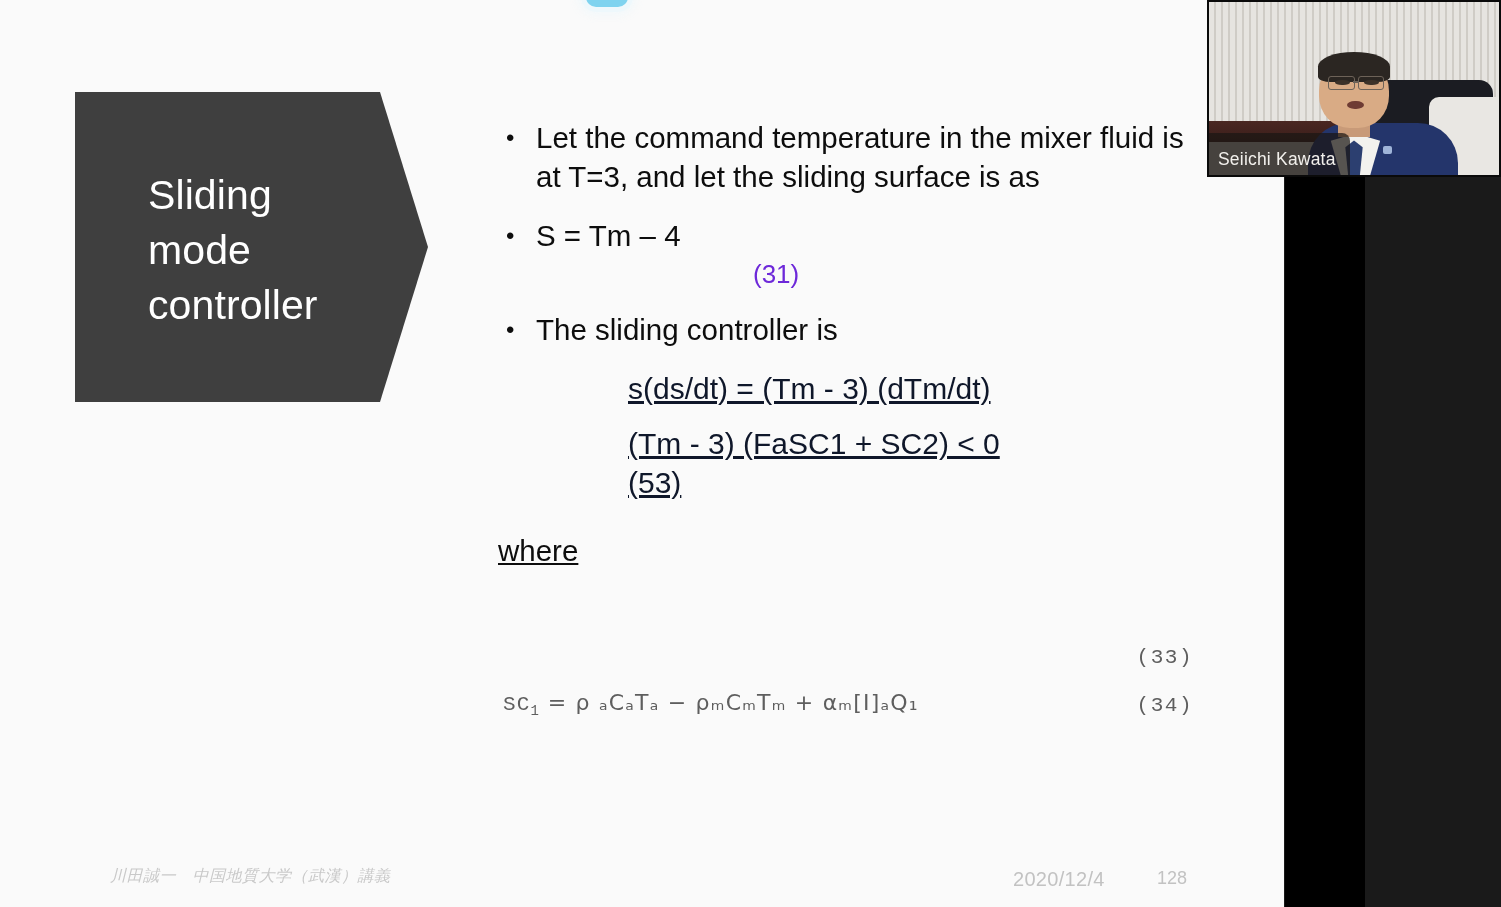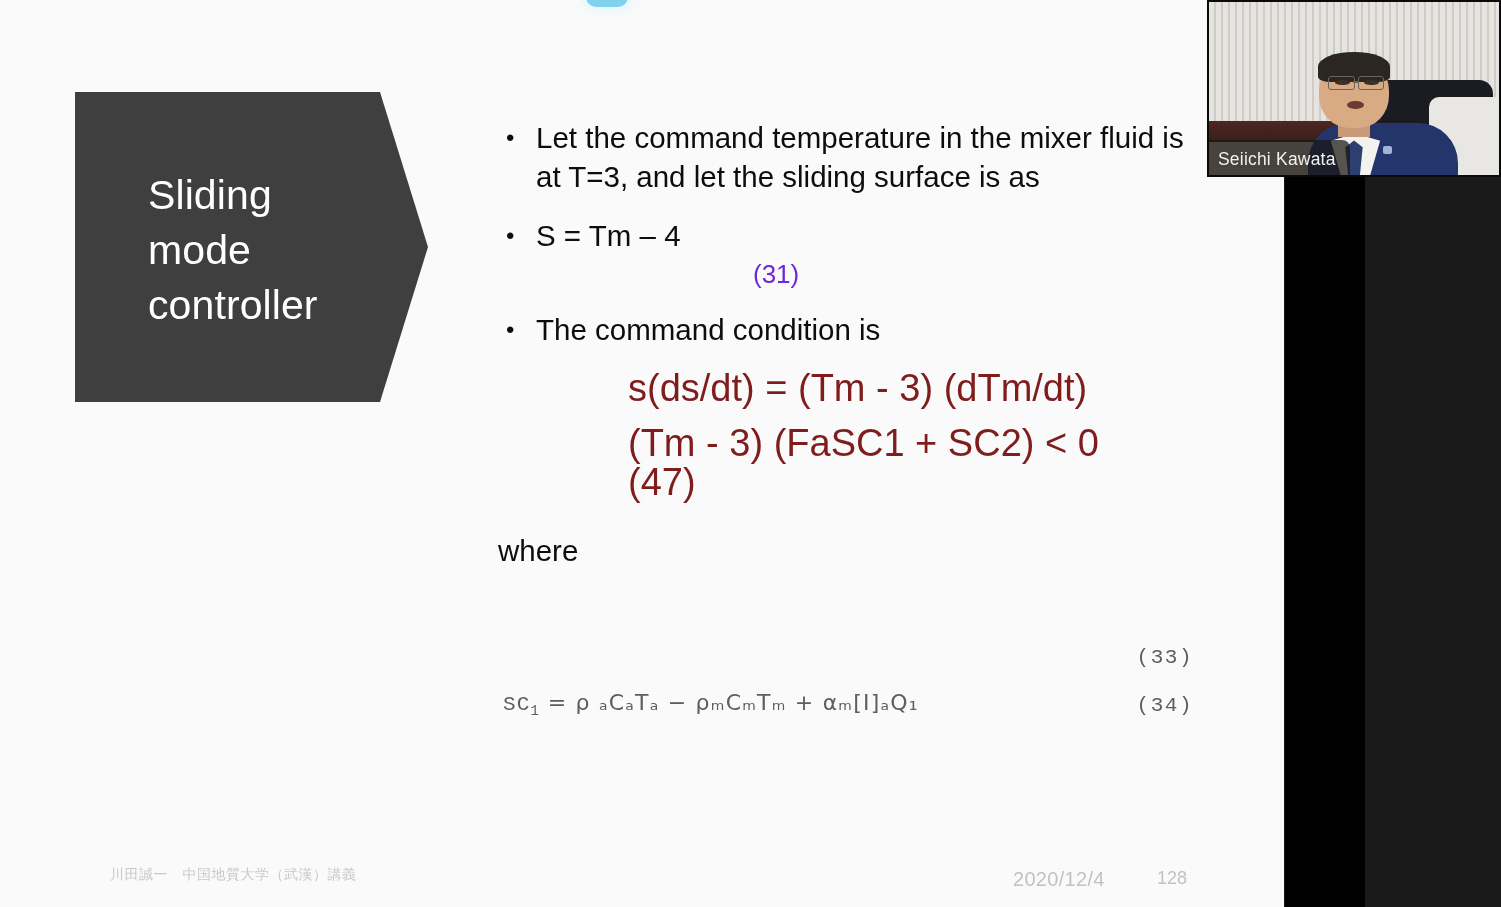--- a/index.html
+++ b/index.html
@@ -93,26 +93,28 @@
     left: 8px;
     top: 0;
     font-size: 24px;
     line-height: 39px;
     color: #0d0d0d;
   }
   .plain-row {
     color: #0d0d0d;
     font-size: 29.5px;
     line-height: 39px;
+    text-decoration: underline;
   }
   .indent-row {
     padding-left: 130px;
-    color: #7f1d1d;
-    font-size: 38px;
+    color: #0f172a;
+    font-size: 30px;
     line-height: 39px;
+    text-decoration: underline;
   }
   .eqnum-center {
     padding-left: 255px;
     color: #6d28d9;
     font-size: 26px;
     line-height: 39px;
   }
 
   
   .gap-sm { height: 16px; }
@@ -149,24 +151,25 @@
     letter-spacing: 0.5px;
   }
   .gk { font-family: "DejaVu Sans", sans-serif; font-size: 22px; }
 
   
   #footer-left {
     position: absolute;
     left: 110px;
     top: 866px;
     color: #c9c9c9;
-    font-size: 14px;
+    font-size: 16px;
     font-family: "DejaVu Sans", sans-serif;
     letter-spacing: 0.5px;
     white-space: nowrap;
+    font-style: italic;
   }
   #footer-date {
     position: absolute;
     left: 1013px;
     top: 868px;
     color: #c2c2c2;
     font-size: 20px;
     letter-spacing: 0.3px;
   }
   #footer-page {
@@ -351,21 +354,21 @@
     width: 3.2%;
     height: 5%;
     background: #9fb4d8;
     border-radius: 2px;
   }
   
   #name-plate {
     position: absolute;
     left: 0;
     bottom: 0;
-    padding: 8px 14px 5px 9px;
+    padding: 15px 14px 5px 9px;
     background: rgba(26,22,20,0.72);
     border-radius: 0 8px 0 0;
     color: #f2f0ec;
     font-size: 17.5px;
     line-height: 22px;
     letter-spacing: 0.2px;
     white-space: nowrap;
   }
 </style>
 </head>
@@ -396,31 +399,31 @@
         <span class="dot">•</span>
         <span>S = Tm – 4</span>
       </div>
 
       <div class="eqnum-center">(31)</div>
 
       <div class="gap-sm"></div>
 
       <div class="bullet-row">
         <span class="dot">•</span>
-        <span>The command condition is</span>
+        <span>The sliding controller is</span>
       </div>
 
       <div class="gap-md"></div>
 
       <div class="indent-row">s(ds/dt) = (Tm - 3) (dTm/dt)</div>
 
       <div class="gap-sm"></div>
 
       <div class="indent-row">(Tm - 3) (FaSC1 + SC2) &lt; 0</div>
-      <div class="indent-row">(47)</div>
+      <div class="indent-row">(53)</div>
 
       <div class="gap-lg"></div>
 
       <div class="plain-row">where</div>
     </div>
 
     <div id="scan-eqs">
       <div class="scan-line">
         <span class="eq-body"><span>SC</span><span class="sub">1</span><span class="gk"> =  ρ ₐCₐTₐ  −  ρₘCₘTₘ  +  αₘ[I]ₐQ₁</span></span>
         <span class="eq-num">(33)</span>

